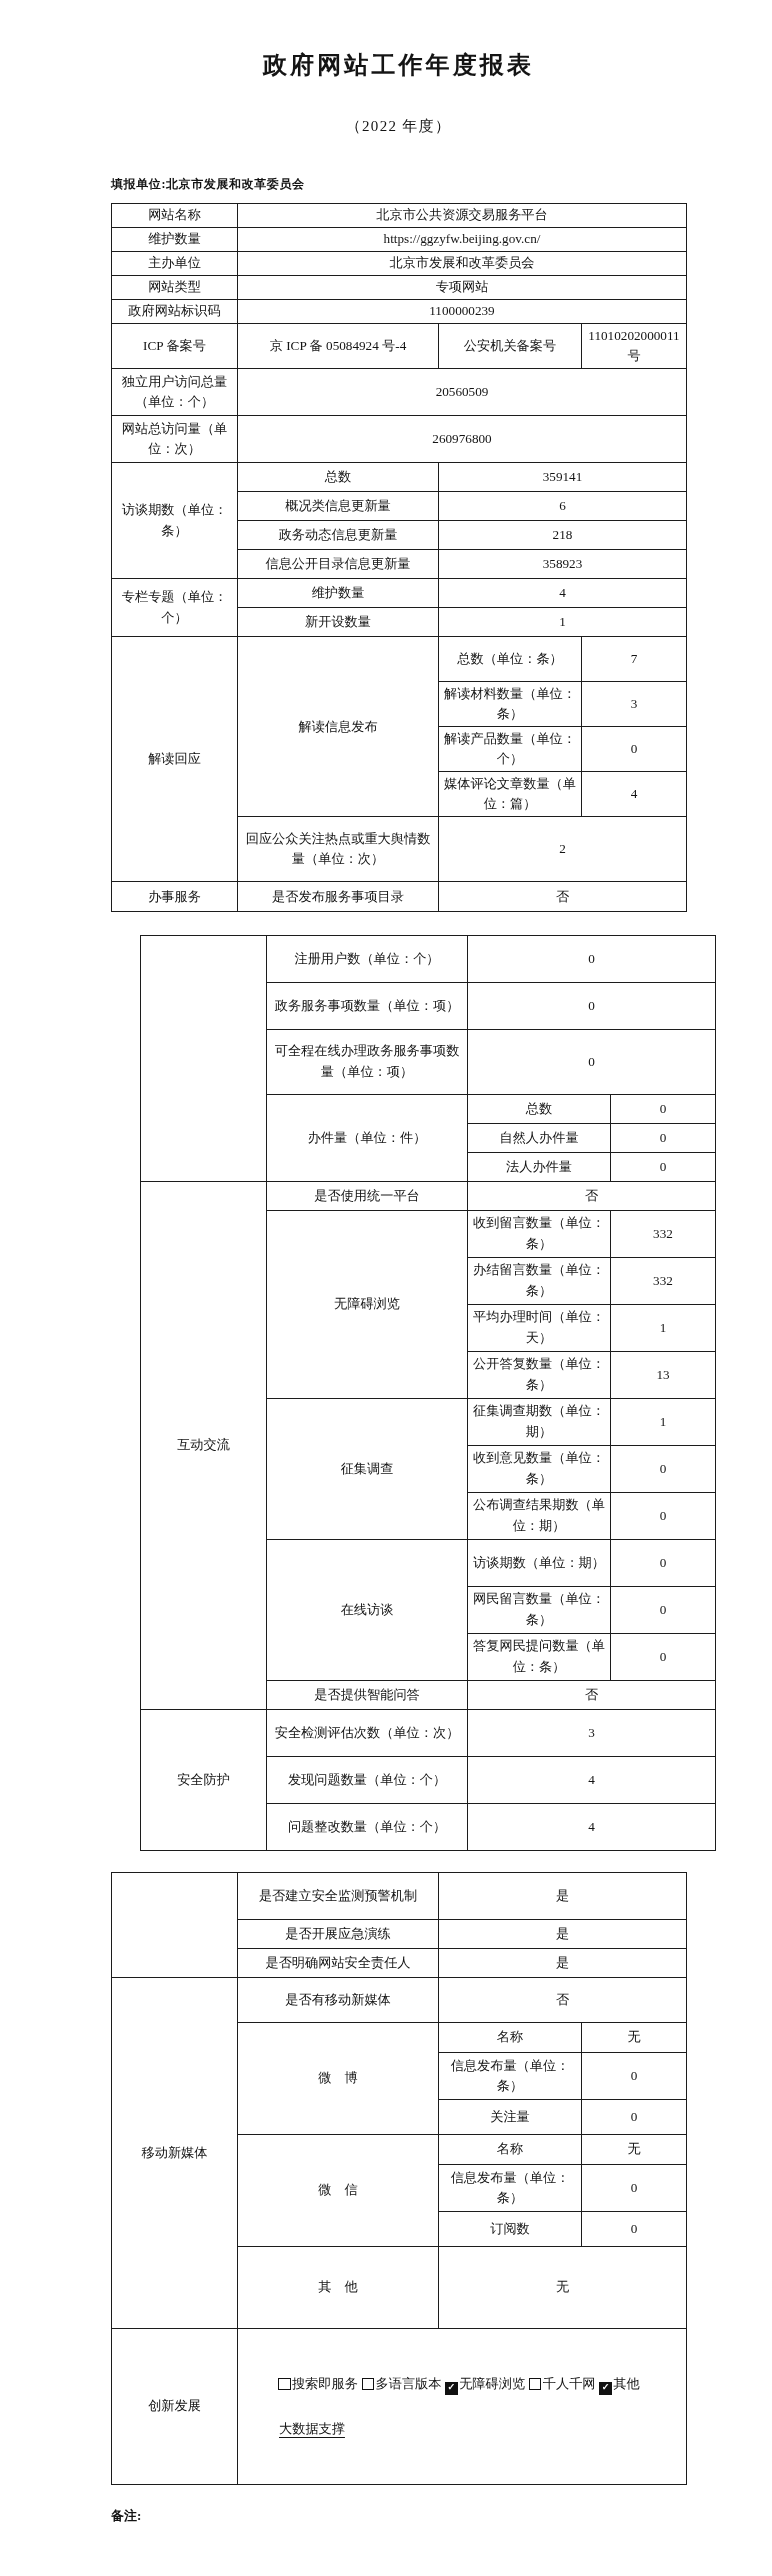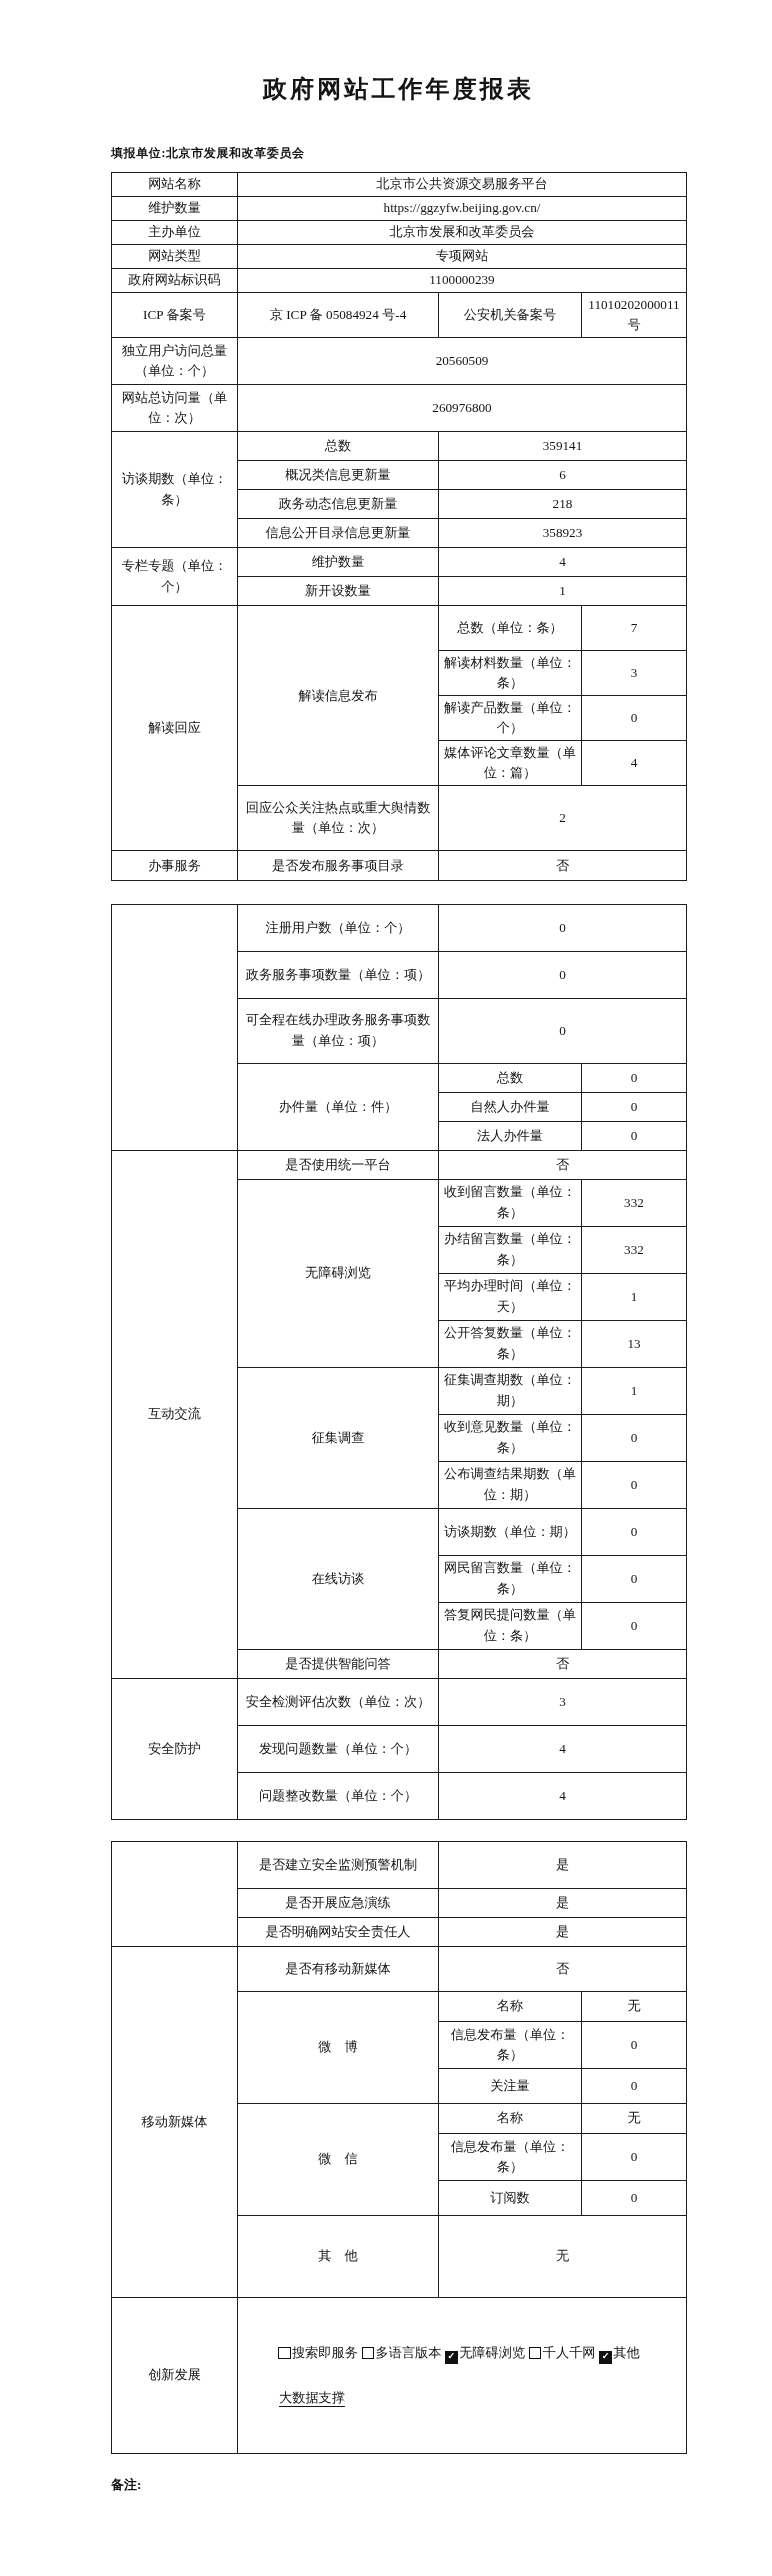--- a/index.html
+++ b/index.html
@@ -2,26 +2,26 @@
 <html style="font-size:10px"><head>
 <meta charset="utf-8">
 <style>
   html,body{margin:0;padding:0;}
   body{
     width:772px;height:2576px;background:#ffffff;color:#141414;
     font-family:"Liberation Serif","DejaVu Serif",serif;
     -webkit-font-smoothing:antialiased;
   }
   .content{margin-left:111px;width:575px;}
-  .title{padding-top:73px;text-align:center;font-size:24px;font-weight:bold;letter-spacing:3.1px;}
+  .title{padding-top:49px;text-align:center;font-size:24px;font-weight:bold;letter-spacing:3.1px;}
   .subtitle{margin-top:36px;text-align:center;font-size:15px;letter-spacing:1.3px;}
   .unit-line{margin-top:40px;font-size:12px;font-weight:bold;letter-spacing:0.6px;}
   table{border-collapse:collapse;width:575px;table-layout:fixed;border:1.3px solid #1c1c1c;}
   .t1{margin-top:10px;}
-  .t2{margin-top:22.6px;}
+  .t2{margin-top:22.6px;margin-left:29px;}
   .t3{margin-top:21.4px;}
   td{
     border:0.6px solid #1c1c1c;text-align:center;vertical-align:middle;
     font-size:13.2px;line-height:1.55;padding:1.3px 5px;word-break:break-all;
   }
   tr.sep td{border-top-width:1.3px;}
   .rh42{height:22px}.rh46{height:29px}.rh48{height:30px}.rh56{height:35px}
   .rh72{height:45px}.rh74{height:47px}.rh104{height:65px}.rh130{height:82px}.rh248{height:156px}
   .notes{margin-top:21.4px;font-size:13px;font-weight:bold;}
   
@@ -38,20 +38,21 @@
     font-style:normal;color:#fff;font-weight:bold;font-size:9.4px;line-height:8.8px;
     display:block;text-align:center;
   }
 </style>
 </head>
 <body>
 
 <div class="content">
 
   <div class="title">政府网站工作年度报表</div>
+  <div class="subtitle">（2022 年度）</div>
   <div class="unit-line">填报单位:北京市发展和改革委员会</div>
 
   <table class="t1">
     <colgroup>
         <col style="width:126px">
         <col style="width:201px">
         <col style="width:143px">
         <col style="width:105px">
       </colgroup>
     <tbody>

